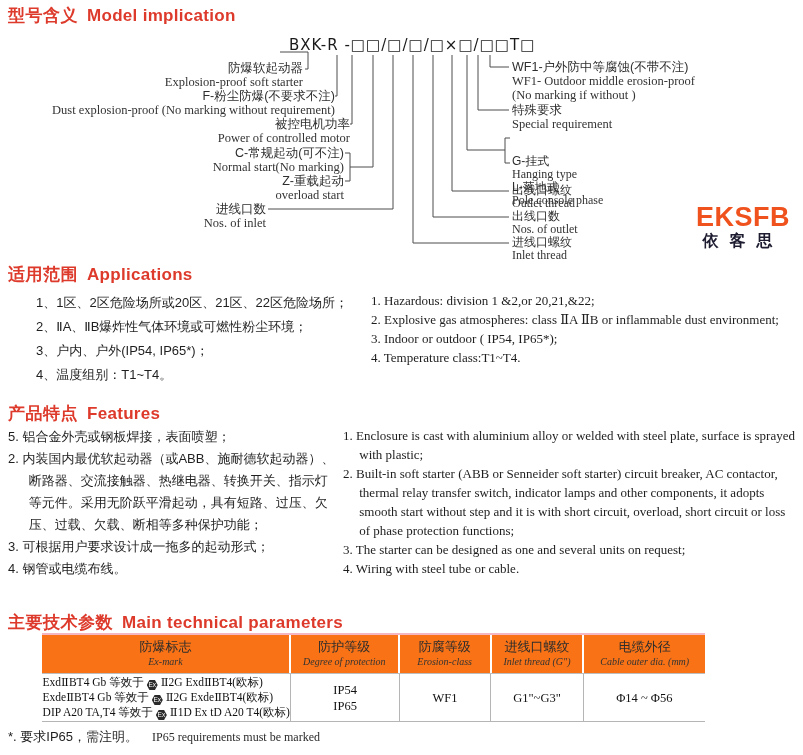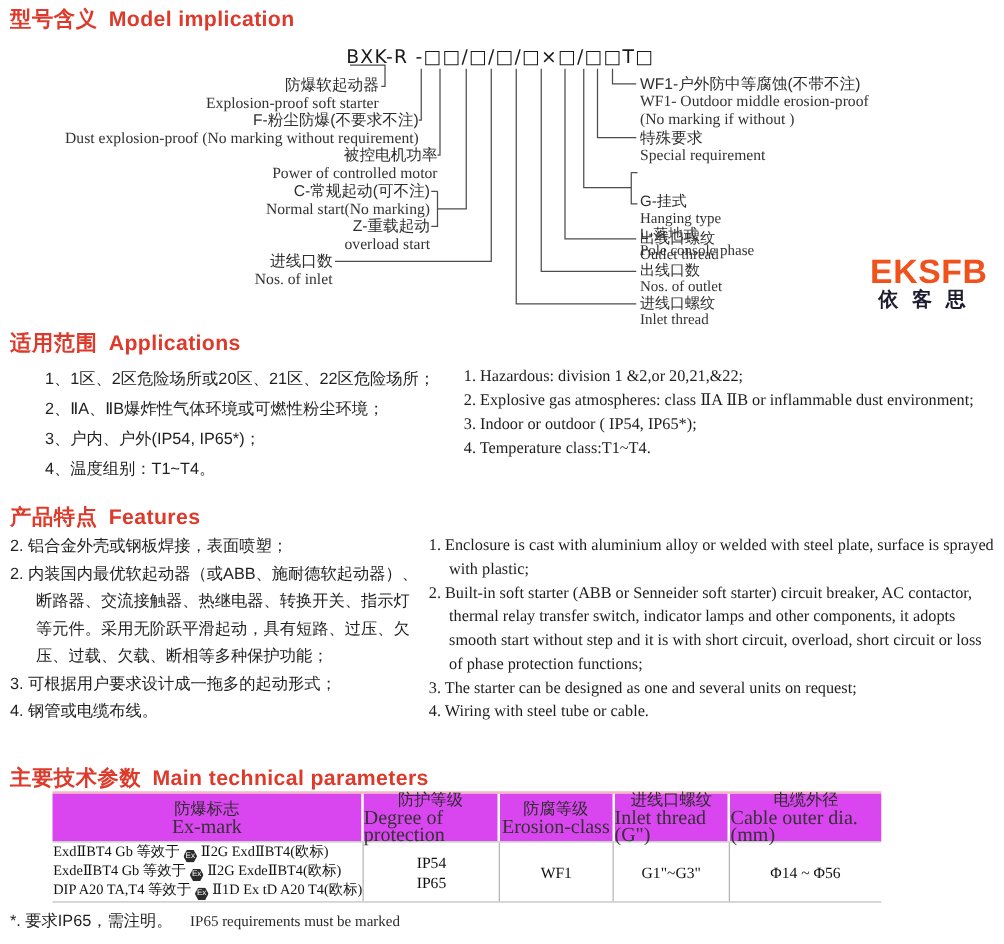--- a/index.html
+++ b/index.html
@@ -4,21 +4,21 @@
 <style>
   html,body{margin:0;padding:0;background:#fff;}
   .page{position:relative;width:803px;height:745px;background:#ffffff;overflow:hidden;
         font-family:"Liberation Sans","DejaVu Sans",sans-serif;color:#222;}
   .abs{position:absolute;}
   
   .sec-title{font-weight:bold;font-size:17px;color:#dd3a2b;white-space:nowrap;letter-spacing:.5px;}
   .sec-title .st-en{margin-left:9px;letter-spacing:.3px;}
   
   .formula{font-size:15px;letter-spacing:1px;color:#1a1a1a;font-weight:500;white-space:nowrap;
-           font-family:"DejaVu Sans","Liberation Sans",sans-serif;}
+           font-family:"DejaVu Sans","Liberation Sans",sans-serif;margin-left:12px;}
   .dlab{font-size:12.5px;line-height:14px;color:#333;white-space:nowrap;}
   .dlab.right{text-align:left;}
   .dlab.left{text-align:right;}
   .dlab .cn{font-family:"Liberation Sans","DejaVu Sans",sans-serif;color:#2e2e2e;}
   .dlab .en{font-family:"Liberation Serif","DejaVu Serif",serif;color:#333;}
   .dlab.lh13{line-height:13px;font-size:12px;}
   svg.wires{position:absolute;left:0;top:0;pointer-events:none;}
   
   .logo-brand{font-weight:bold;font-size:27px;line-height:27px;color:#f0521d;letter-spacing:.5px;
               font-family:"Liberation Sans","DejaVu Sans",sans-serif;}
@@ -27,26 +27,26 @@
   .cols{display:flex;}
   .col-cn{width:327px;}
   .col-en{margin-left:8px;}
   .li-cn{font-size:13px;line-height:24px;color:#1f1f1f;padding-left:1.6em;text-indent:-1.6em;}
   .li-en{font-family:"Liberation Serif","DejaVu Serif",serif;font-size:13px;line-height:19px;
          color:#1d1d1d;padding-left:1.25em;text-indent:-1.25em;}
   .feat .li-cn{line-height:22px;}
   .feat .li-en{line-height:19px;}
   
   .ptable{width:663px;border-top:2px solid #f4b6c2;border-bottom:1px solid #b5b5b5;}
-  .pt-head{display:flex;background:#d946ef;}
+  .pt-head{display:flex;background:#f97316;}
   .pt-head .cell{border-right:2px solid #ffffff;display:flex;flex-direction:column;
                  justify-content:center;align-items:center;height:38px;}
   .pt-head .cell:last-child{border-right:none;}
   .h-zh{font-size:13px;line-height:16px;color:#2c2c2c;}
-  .h-en{font-family:"Liberation Serif","DejaVu Serif",serif;font-size:16px;line-height:14px;color:#333;}
+  .h-en{font-family:"Liberation Serif","DejaVu Serif",serif;font-size:10px;line-height:14px;color:#333;font-style:italic;}
   .pt-body{display:flex;border-top:1px solid #bdbdbd;background:#fff;}
   .pt-body .cell{border-right:1px solid #b5b5b5;display:flex;align-items:center;justify-content:center;height:47px;}
   .pt-body .cell:last-child{border-right:none;}
   .exblock{width:max-content;text-align:left;}
   .exline{font-size:11.5px;line-height:15px;color:#111;white-space:nowrap;
           font-family:"Liberation Serif","DejaVu Serif",serif;}
   .hexsym{display:inline-block;width:11px;height:10px;margin:0 3px;vertical-align:-1px;
           background:#2b2b2b;color:#fff;font-size:6.5px;line-height:10px;text-align:center;
           clip-path:polygon(25% 0,75% 0,100% 50%,75% 100%,25% 100%,0 50%);
           font-family:"Liberation Sans",sans-serif;}
@@ -156,21 +156,21 @@
       <div class="li-en">3. Indoor or outdoor ( IP54, IP65*);</div>
       <div class="li-en">4. Temperature class:T1~T4.</div>
     </div>
   </div>
 
   <div class="abs sec-title" style="left:8px;top:402px;">
     <span class="st-zh">产品特点</span><span class="st-en">Features</span>
   </div>
   <div class="abs cols feat" style="left:8px;top:426px;width:792px;">
     <div class="col-cn">
-      <div class="li-cn">2. 铝合金外壳或钢板焊接，表面喷塑；</div>
+      <div class="li-cn">5. 铝合金外壳或钢板焊接，表面喷塑；</div>
       <div class="li-cn">2. 内装国内最优软起动器（或ABB、施耐德软起动器）、断路器、交流接触器、热继电器、转换开关、指示灯等元件。采用无阶跃平滑起动，具有短路、过压、欠压、过载、欠载、断相等多种保护功能；</div>
       <div class="li-cn">3. 可根据用户要求设计成一拖多的起动形式；</div>
       <div class="li-cn">4. 钢管或电缆布线。</div>
     </div>
     <div class="col-en" style="width:455px;">
       <div class="li-en">1. Enclosure is cast with aluminium alloy or  welded  with  steel plate, surface is sprayed with plastic;</div>
       <div class="li-en">2. Built-in  soft  starter  (ABB  or Senneider  soft  starter)  circuit  breaker, AC contactor, thermal relay  transfer  switch,  indicator  lamps  and  other components, it adopts  smooth  start without step and  it is  with  short  circuit, overload,  short  circuit  or loss of  phase  protection  functions;</div>
       <div class="li-en">3. The starter  can  be designed as one  and several units on request;</div>
       <div class="li-en">4. Wiring  with  steel  tube  or  cable.</div>
     </div>

